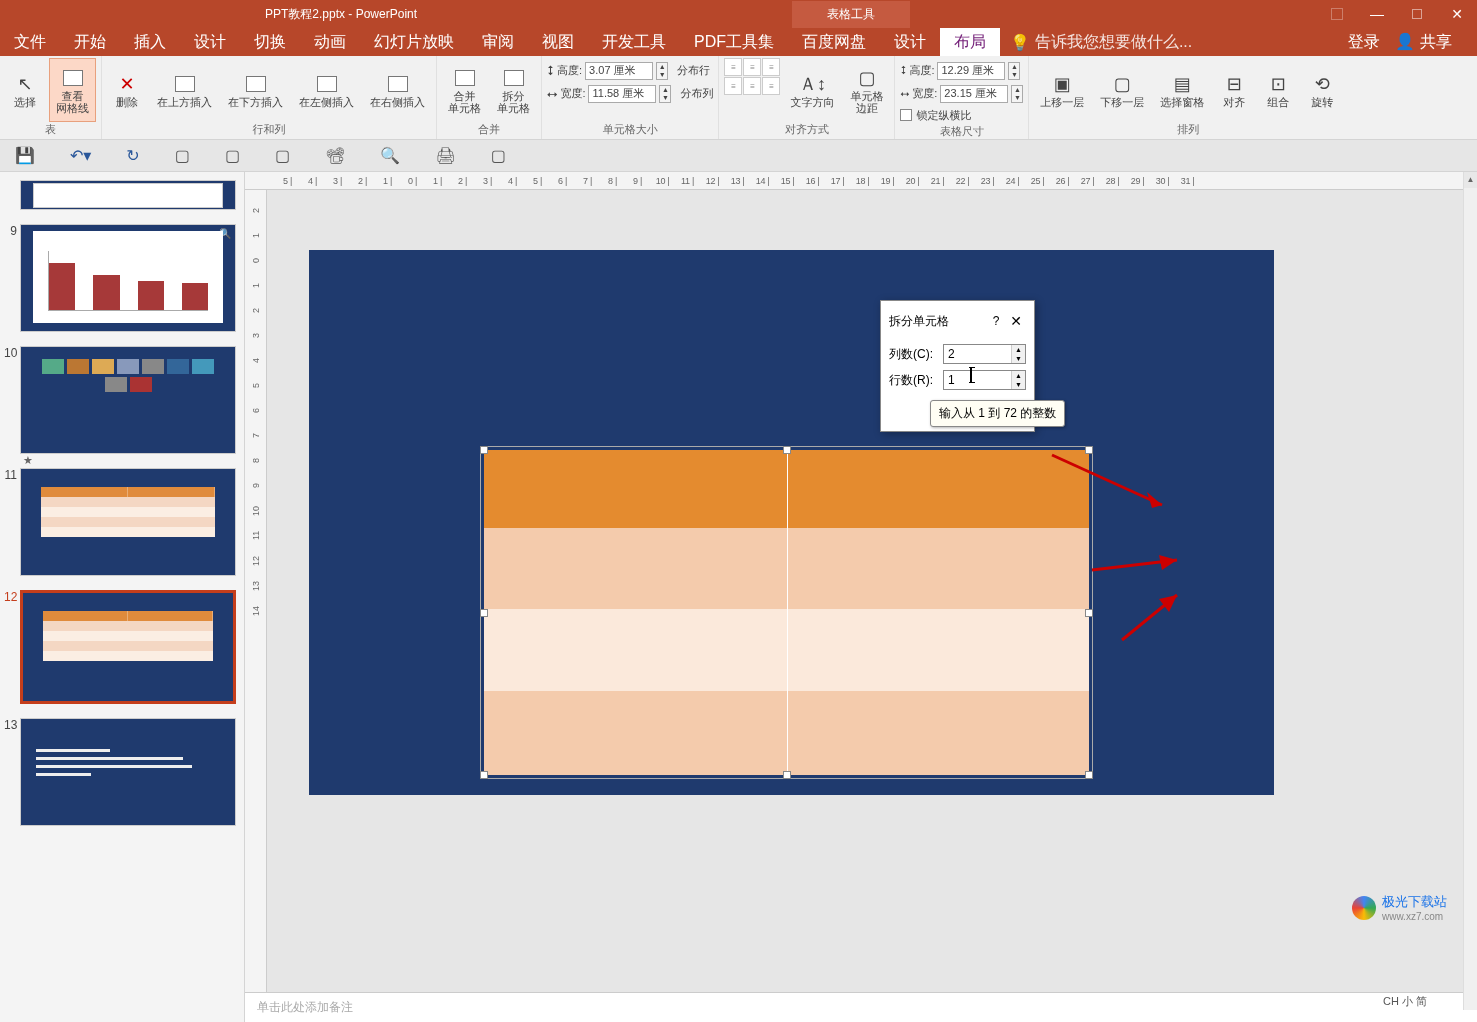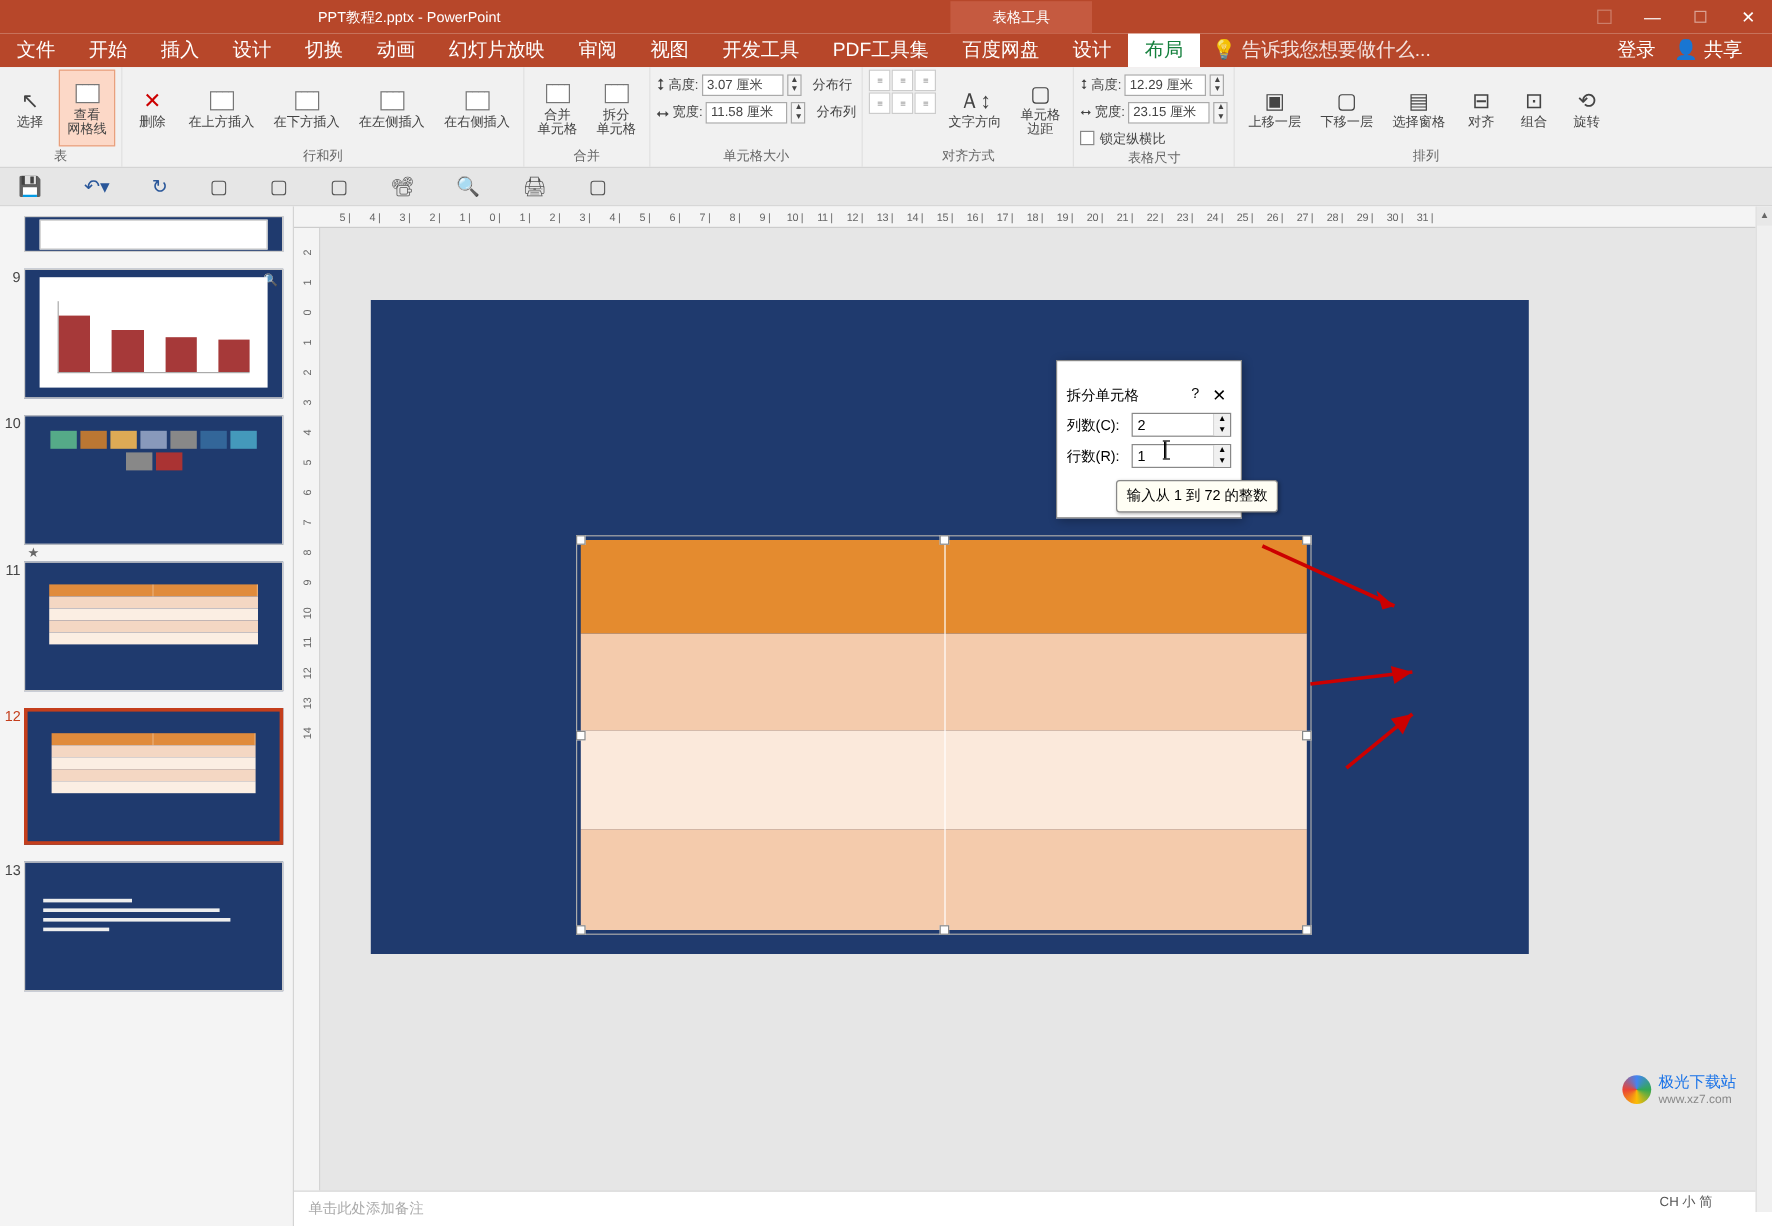--- a/index.html
+++ b/index.html
@@ -10,21 +10,21 @@
 .titlebar .filename { margin-left: 265px; }
 .titlebar .contextual { margin-left: 375px; background: #c55a40; padding: 5px 35px; }
 .titlebar .controls { margin-left: auto; display: flex; }
 .titlebar .controls span { width: 40px; height: 28px; display: flex; align-items: center; justify-content: center; cursor: pointer; font-size: 14px; }
 .titlebar .controls .mid { border: 1px solid rgba(255,255,255,0.3); width: 12px; height: 12px; background: transparent; }
 .titlebar .controls .sq { border: 1px solid rgba(255,255,255,0.5); width: 10px; height: 10px; }
 
 
 .tabs { height: 28px; background: #b7472a; display: flex; align-items: stretch; color: #fff; font-size: 16px; }
 .tabs .tab { padding: 0 14px; display: flex; align-items: center; cursor: pointer; }
-.tabs .tab.active { background: #fff; color: #15803d; }
+.tabs .tab.active { background: #fff; color: #701a75; }
 .tabs .tell-me { display: flex; align-items: center; padding: 0 10px; opacity: 0.85; }
 .tabs .tell-me .bulb { margin-right: 5px; }
 .tabs .right { margin-left: auto; display: flex; align-items: center; padding-right: 25px; gap: 16px; }
 .tabs .right span { cursor: pointer; }
 
 
 .ribbon { height: 84px; background: #f1f1f1; border-bottom: 1px solid #d4d4d4; display: flex; font-size: 11px; color: #444; }
 .ribbon-group { border-right: 1px solid #e0e0e0; display: flex; flex-direction: column; padding: 2px 5px 0; }
 .ribbon-group .items { display: flex; flex: 1; align-items: flex-start; gap: 4px; }
 .ribbon-group .label { text-align: center; font-size: 11px; padding-bottom: 2px; color: #666; }
@@ -95,21 +95,21 @@
 .tbl tr:nth-child(1) td { background: #e48b2f; height: 24%; }
 .tbl tr:nth-child(2) td { background: #f4cbac; height: 25%; }
 .tbl tr:nth-child(3) td { background: #fbe9db; height: 25%; }
 .tbl tr:nth-child(4) td { background: #f4cbac; height: 26%; }
 .tbl-vline { position: absolute; top: 0; bottom: 0; left: 50%; width: 1px; background: #fff; }
 
 .notes-pane { height: 30px; border-top: 1px solid #ccc; background: #fff; padding: 6px 12px; font-size: 12px; color: #aaa; }
 
 
 .dialog { position: absolute; left: 880px; top: 300px; width: 155px; background: #fff; border: 1px solid #888; box-shadow: 2px 2px 8px rgba(0,0,0,0.3); font-size: 12px; z-index: 100; }
-.dialog .dtitle { display: flex; padding: 20px 8px; height: 26px; }
+.dialog .dtitle { display: flex; align-items: center; padding: 20px 8px; height: 26px; }
 .dialog .dtitle .dt-txt { flex: 1; }
 .dialog .dtitle .dt-help { width: 20px; text-align: center; cursor: pointer; }
 .dialog .dtitle .dt-close { width: 20px; text-align: center; cursor: pointer; font-size: 14px; }
 .dialog .drow { display: flex; align-items: center; padding: 3px 8px; gap: 6px; }
 .dialog .drow label { width: 48px; }
 .dialog .drow .dspin { flex: 1; height: 20px; border: 1px solid #888; padding: 0 4px; background: #fff; display: flex; align-items: center; position: relative; }
 .dialog .drow .dspinbtn { width: 14px; display: flex; flex-direction: column; border-left: 1px solid #ccc; position: absolute; right: 0; top: 0; bottom: 0; }
 .dialog .drow .dspinbtn span { flex: 1; font-size: 7px; text-align: center; background: #f0f0f0; line-height: 9px; }
 .dialog .dbuttons { display: flex; gap: 6px; padding: 8px; justify-content: center; }
 .dialog .dbuttons button { width: 54px; height: 22px; font-size: 11px; border: 1px solid #888; background: #fdfdfd; cursor: pointer; }

